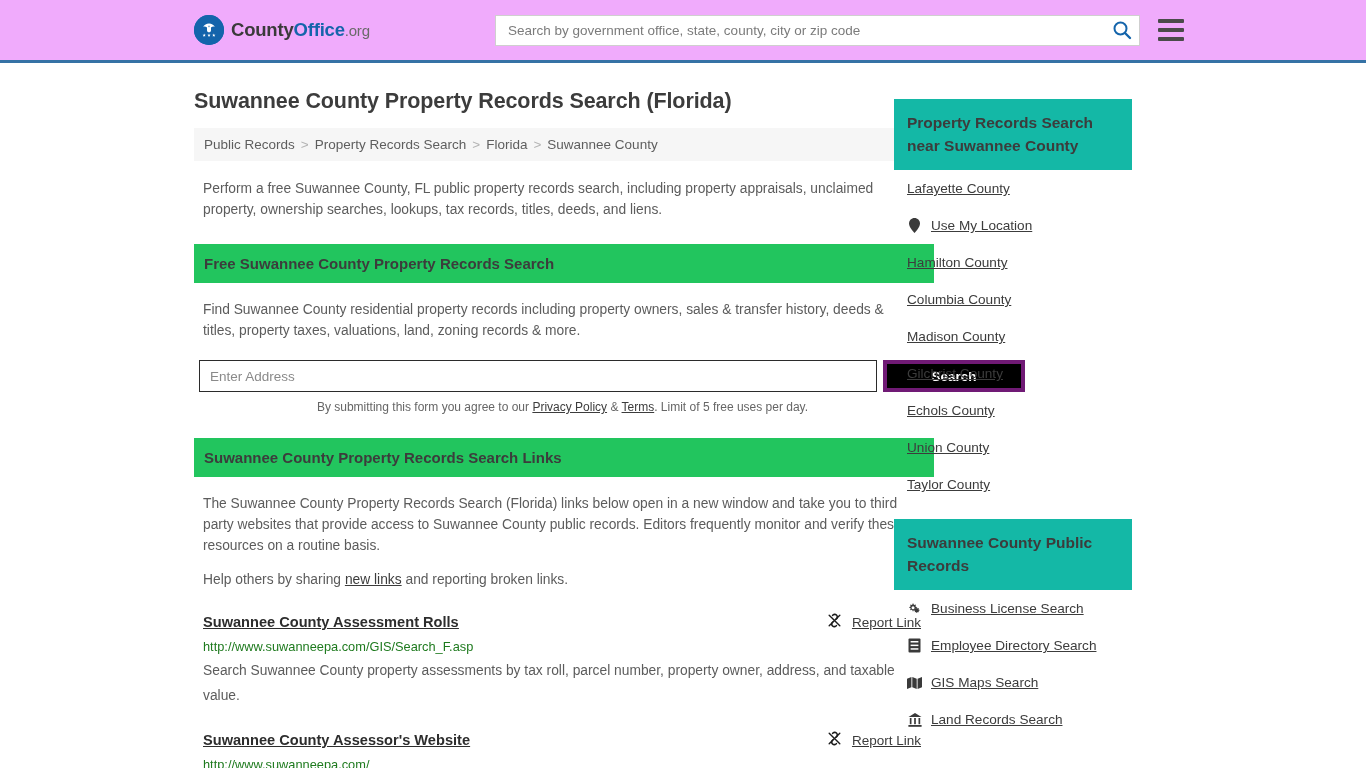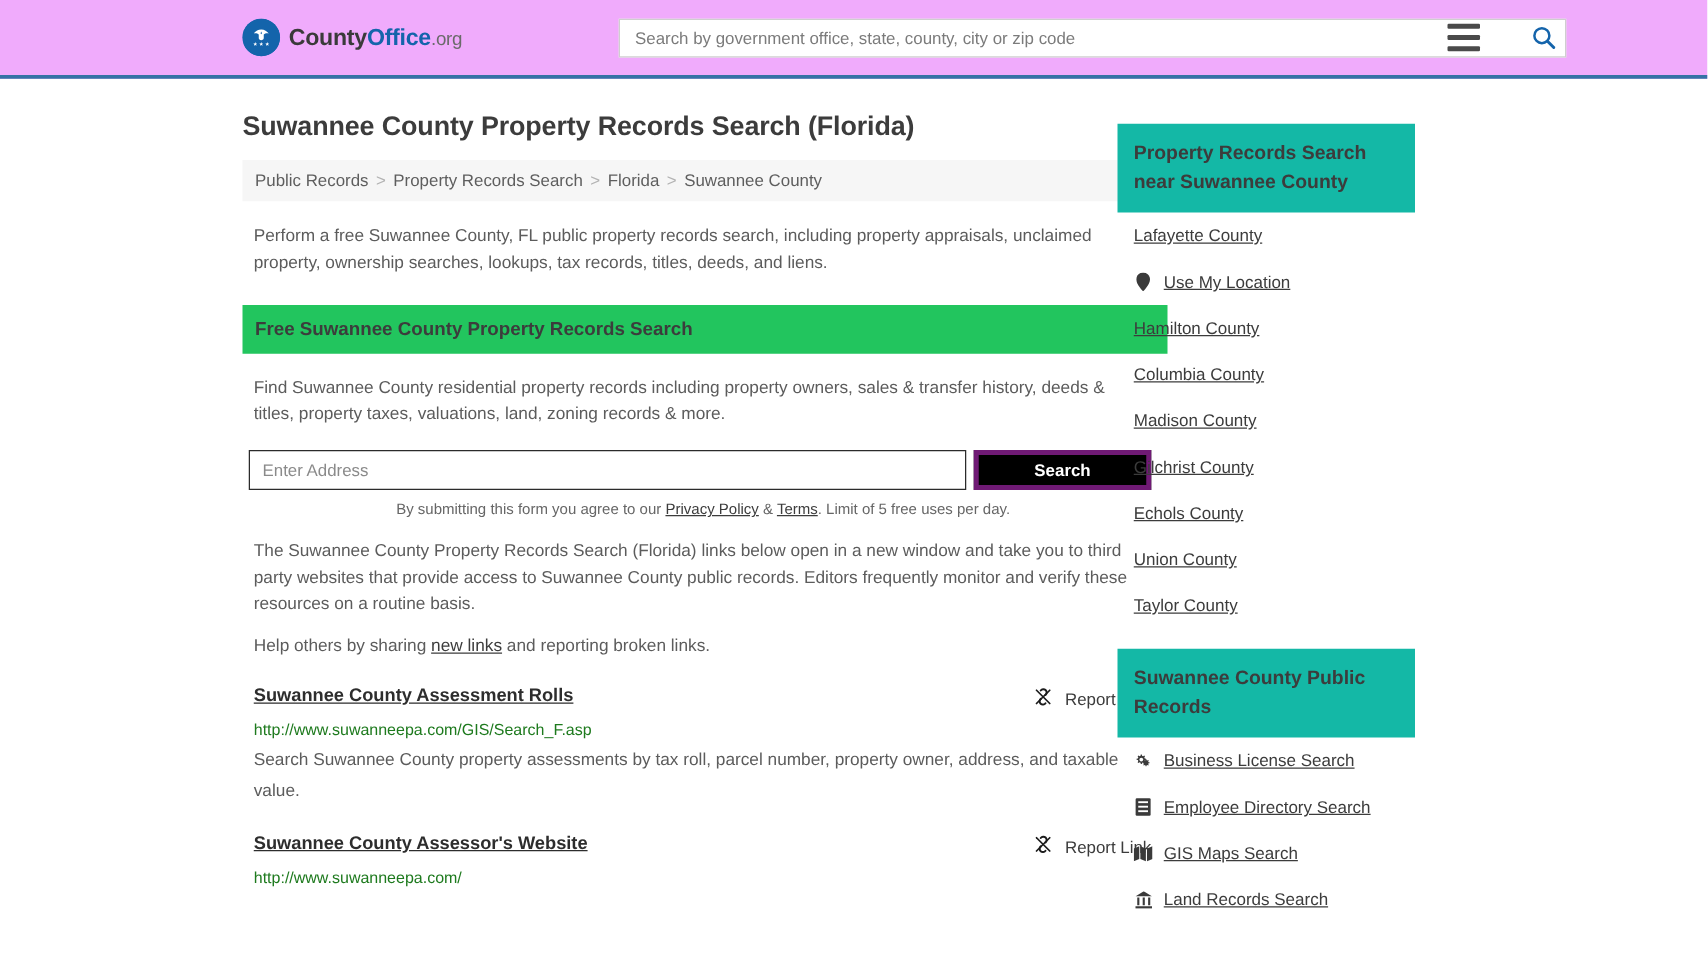--- a/index.html
+++ b/index.html
@@ -43,21 +43,21 @@
     color: #3a3a3a;
     white-space: nowrap;
   }
   .logo-text .b { color: #1464ab; font-weight: bold; }
   .logo-text .n { font-weight: bold; }
   .logo-text .org { color: #6a6a6a; font-size: 15px; }
 
   .search-shell {
     position: absolute;
     left: 495px;
-    width: 758px;
+    width: 645px;
     height: 31px;
     display: flex;
     align-items: center;
   }
   .search-box {
     flex: 1 1 auto;
     height: 31px;
     background: #ffffff;
     border: 1px solid #cfcfcf;
     display: flex;
@@ -144,21 +144,21 @@
     margin: 16px 0 0 9px;
     max-width: 716px;
   }
   .section-body p { margin: 0 0 13px 0; }
   .section-body a { color: #3c3c3c; text-decoration: underline; }
 
   
   .addr-form {
     display: flex;
     margin: 19px 0 0 5px;
-    width: 722px;
+    width: 826px;
     align-items: center;
   }
   .addr-input {
     flex: 1 1 auto;
     height: 32px;
     border: 1px solid #2b2b2b;
     padding: 0 10px;
     font-family: "Liberation Sans", sans-serif;
     font-size: 13.5px;
     color: #333;
@@ -187,22 +187,23 @@
   }
   .form-note a { color: #3c3c3c; text-decoration: underline; }
 
   
   .result {
     margin: 22px 0 0 9px;
     width: 722px;
   }
   .result-top {
     display: flex;
-    align-items: flex-start;
+    align-items: center;
     justify-content: space-between;
+    text-decoration: underline;
   }
   .result-title {
     font-size: 14.6px;
     font-weight: bold;
     color: #2d2d2d;
     text-decoration: underline;
     cursor: pointer;
   }
   .report-link {
     display: flex;
@@ -322,20 +323,21 @@
 
       <div class="addr-form">
         <input class="addr-input" type="text" placeholder="Enter Address" style="">
         <button class="addr-submit">Search</button>
       </div>
 
       <div class="form-note">
         <span>By submitting this form you agree to our </span><a>Privacy Policy</a><span> &amp; </span><a>Terms</a><span>. Limit of 5 free uses per day.</span>
       </div>
 
+      <div class="section-head">Suwannee County Property Records Search Links</div>
 
       <div class="section-body">
         <p>The Suwannee County Property Records Search (Florida) links below open in a new window and take you to third party websites that provide access to Suwannee County public records. Editors frequently monitor and verify these resources on a routine basis.</p>
         <p><span>Help others by sharing </span><a>new links</a><span> and reporting broken links.</span></p>
       </div>
 
       <div class="result">
         <div class="result-top">
           <a class="result-title">Suwannee County Assessment Rolls</a>
           <div class="report-link">

